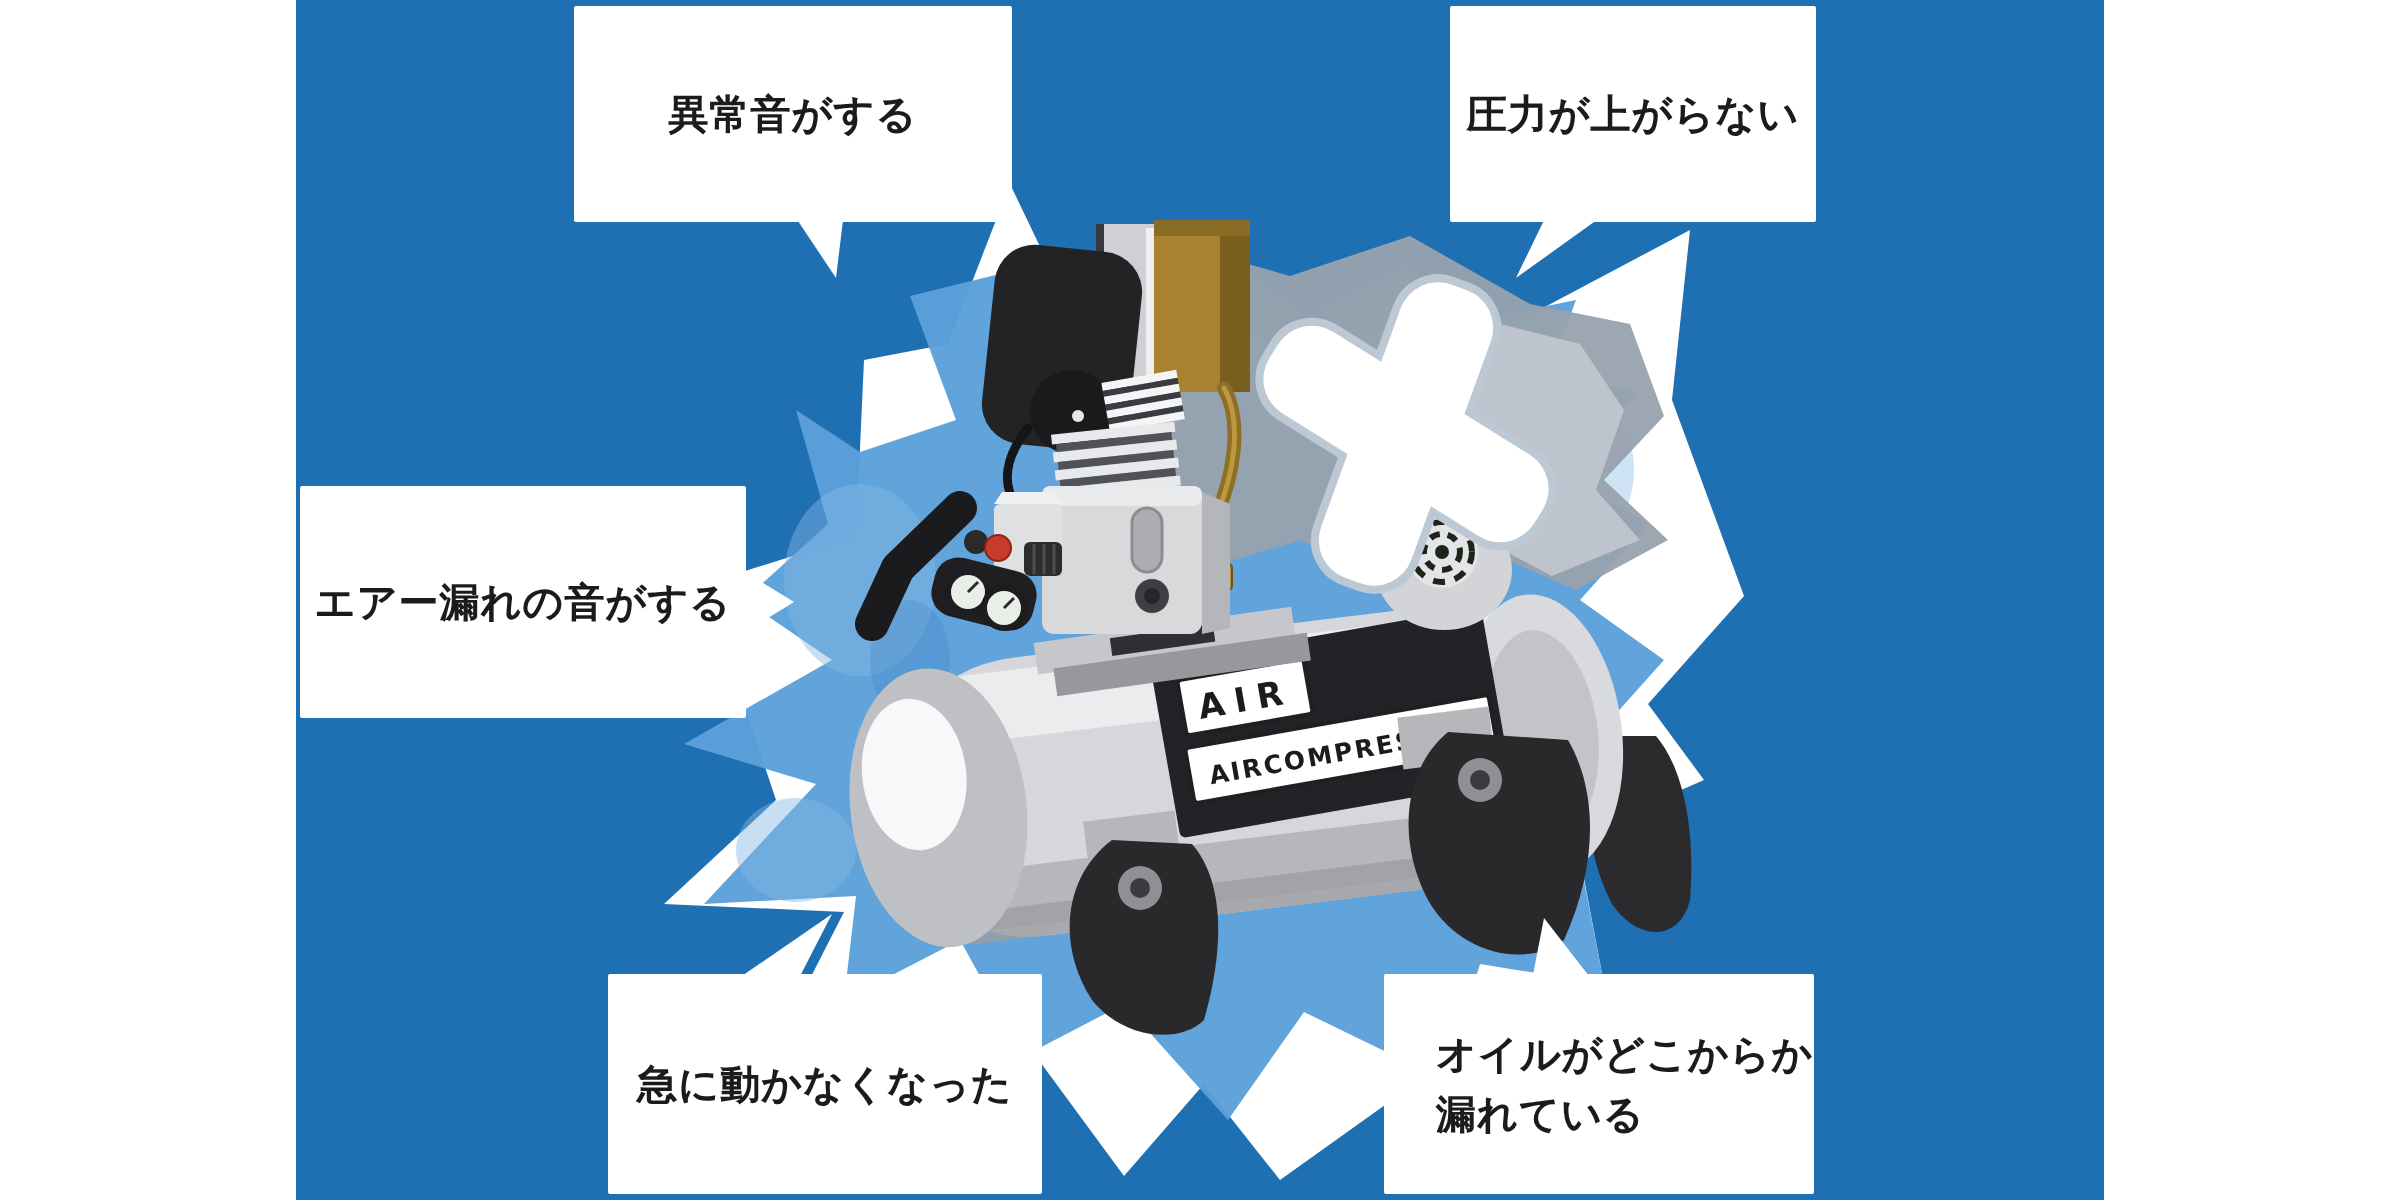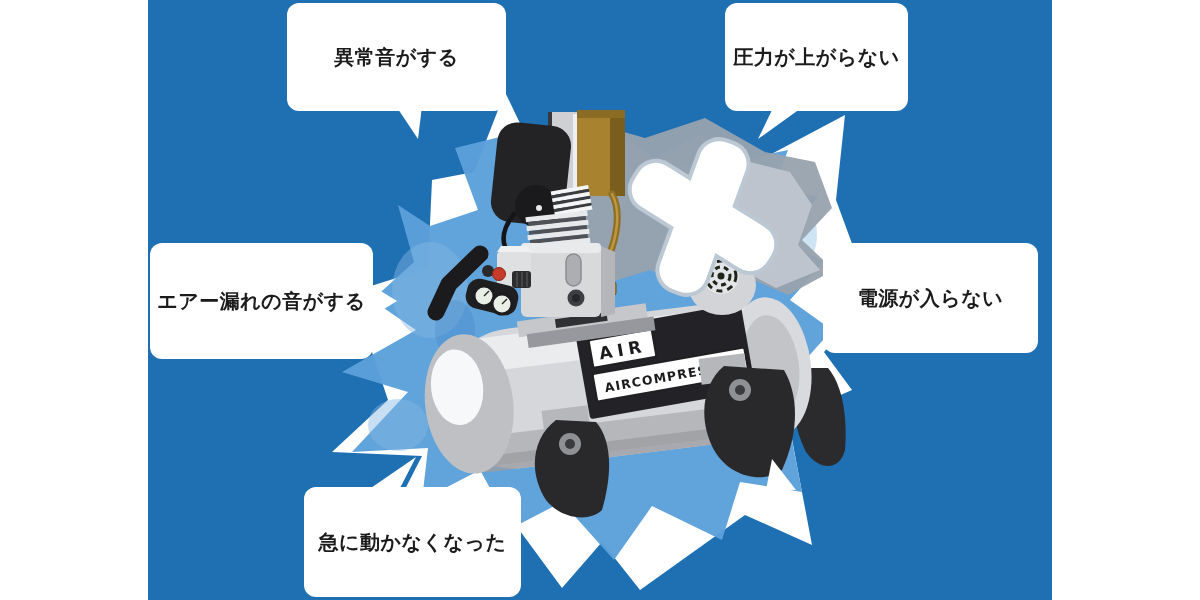--- a/index.html
+++ b/index.html
@@ -1,20 +1,20 @@
 <!DOCTYPE html>
 <html><head>
 <meta charset="utf-8">
 <style>
   html,body{margin:0;padding:0;background:#ffffff;}
   .stage{position:relative;width:1200px;height:600px;background:#ffffff;overflow:hidden;
          font-family:"DejaVu Sans","Liberation Sans",sans-serif;}
   .blue-panel{position:absolute;left:148px;top:0;width:904px;height:600px;background:#1F6FB3;}
   .art{position:absolute;left:0;top:0;width:1200px;height:600px;}
-  .bubble{position:absolute;background:#ffffff;border-radius:12px;display:flex;
+  .bubble{position:absolute;background:#ffffff;border-radius:1px;display:flex;
           align-items:center;justify-content:center;color:#1b1b1b;
           font-size:20px;font-weight:600;letter-spacing:0.5px;line-height:1.5;}
   .bubble.left-align{justify-content:flex-start;padding-left:26px;box-sizing:border-box;}
   .b1{left:287px;top:3px;width:219px;height:108px;}
   .b2{left:725px;top:3px;width:183px;height:108px;}
   .b3{left:150px;top:243px;width:223px;height:116px;}
   .b4{left:823px;top:243px;width:215px;height:110px;}
   .b5{left:288px;top:487px;width:217px;height:110px;margin-left:16px;}
   .b6{left:692px;top:487px;width:215px;height:110px;}
 </style>
@@ -197,19 +197,22 @@
 
   <div class="bubble b1">
     <span>異常音がする</span>
   </div>
   <div class="bubble b2">
     <span>圧力が上がらない</span>
   </div>
   <div class="bubble b3">
     <span>エアー漏れの音がする</span>
   </div>
-  <div class="bubble b4">
-    <span>電源が入らない</span>
-  </div>
   <div class="bubble b5">
     <span>急に動かなくなった</span>
   </div>
+  <div class="bubble b6 left-align">
+    <span>
+      <span style="display:block">オイルがどこからか</span>
+      <span style="display:block">漏れている</span>
+    </span>
+  </div>
 </div>
 
 </body></html>

